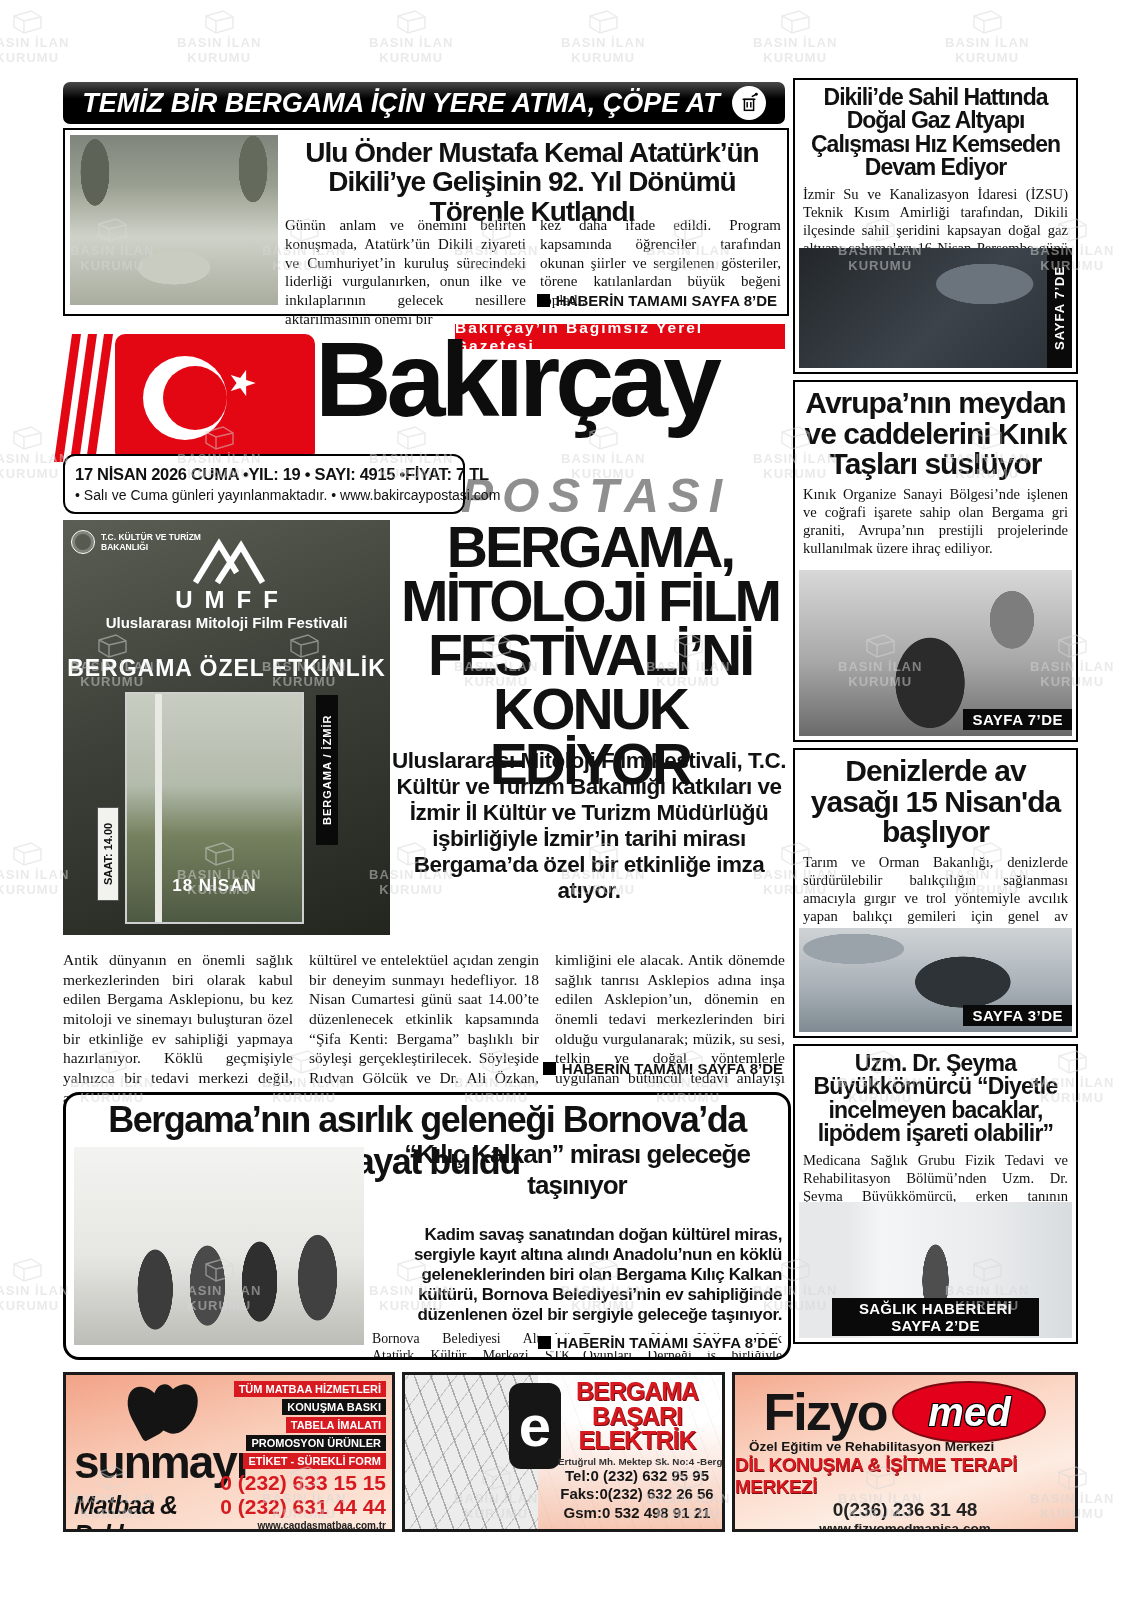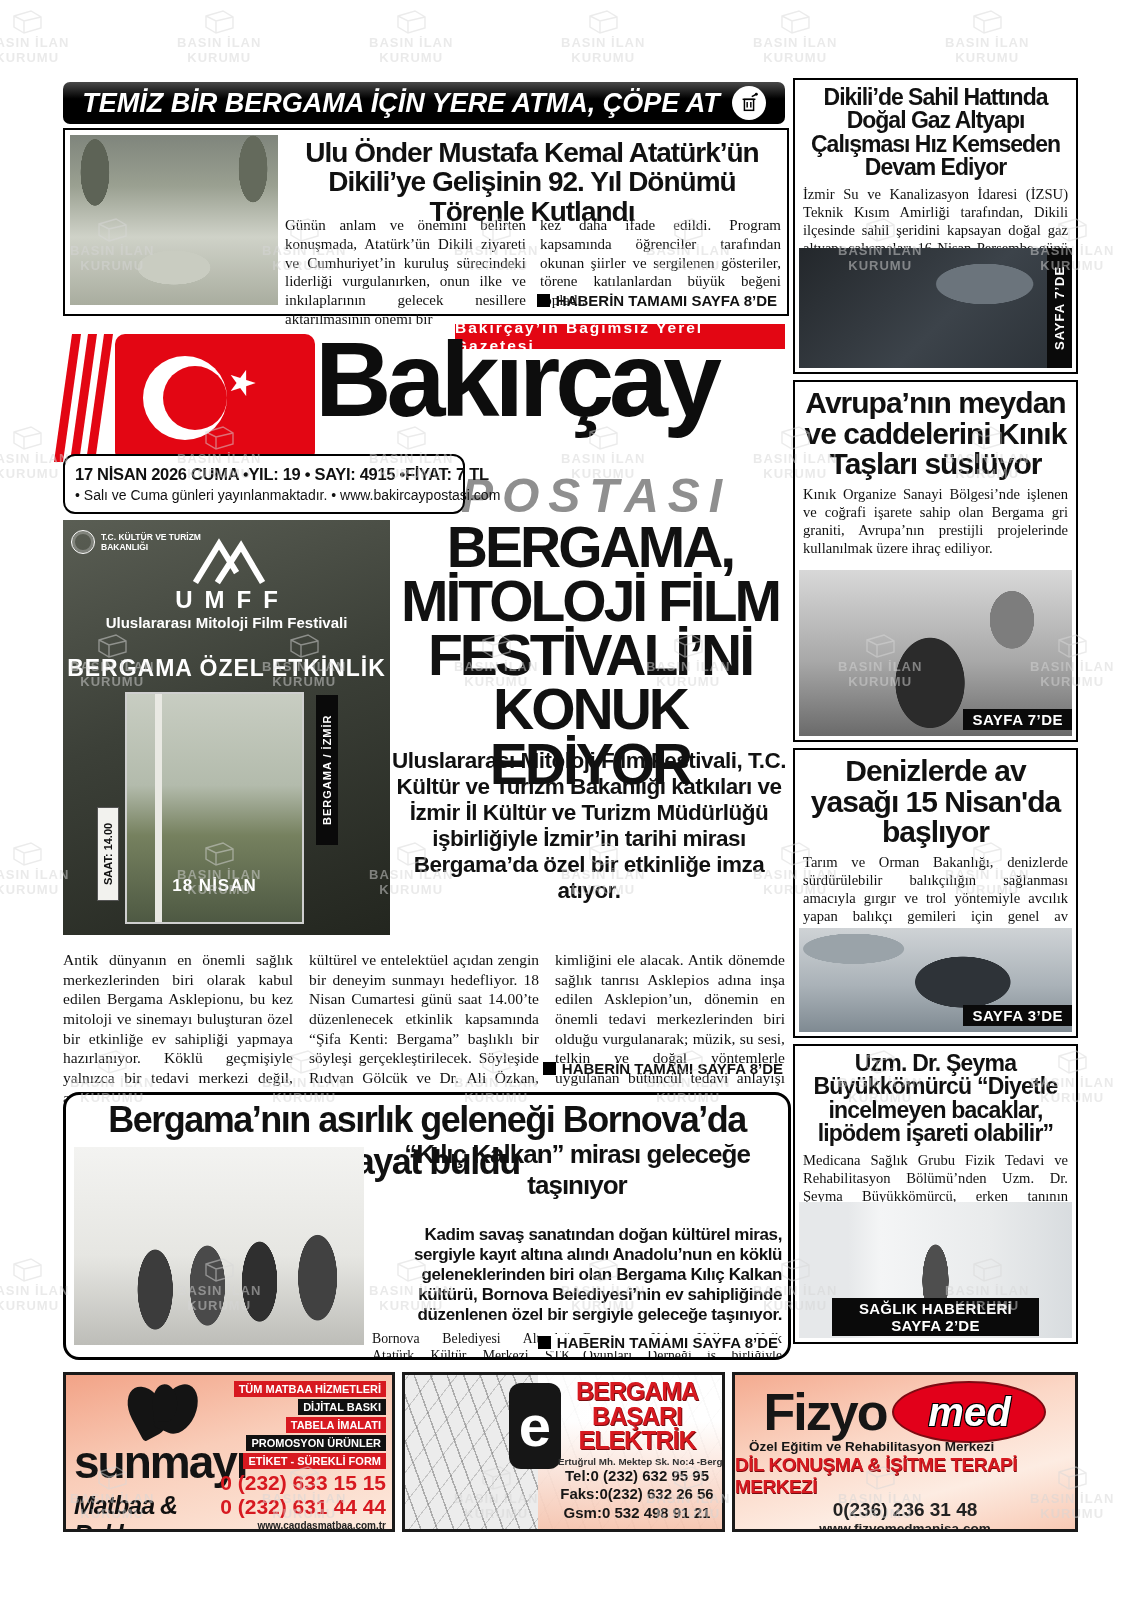--- a/index.html
+++ b/index.html
@@ -324,21 +324,21 @@
     <div class="trefoil">
         <span class="p1"></span>
         <span class="p2"></span>
         <span class="p3"></span>
       </div>
     <div class="brand">sunmayı</div>
     <div class="sub">Matbaa &amp; Reklam</div>
   </div>
   <div class="right">
     <span class="srv red">TÜM MATBAA HİZMETLERİ</span>
-    <span class="srv blk">DİJİTAL BASKI</span>
+    <span class="srv blk">KONUŞMA BASKI</span>
     <span class="srv red">TABELA İMALATI</span>
     <span class="srv blk">PROMOSYON ÜRÜNLER</span>
     <span class="srv red">ETİKET - SÜREKLİ FORM</span>
     <span class="tel">0 (232) 633 15 15</span>
     <span class="tel">0 (232) 631 44 44</span>
     <span class="web">www.cagdasmatbaa.com.tr</span>
   </div>
 </div>
 
 <div id="ad2" class="ad">

